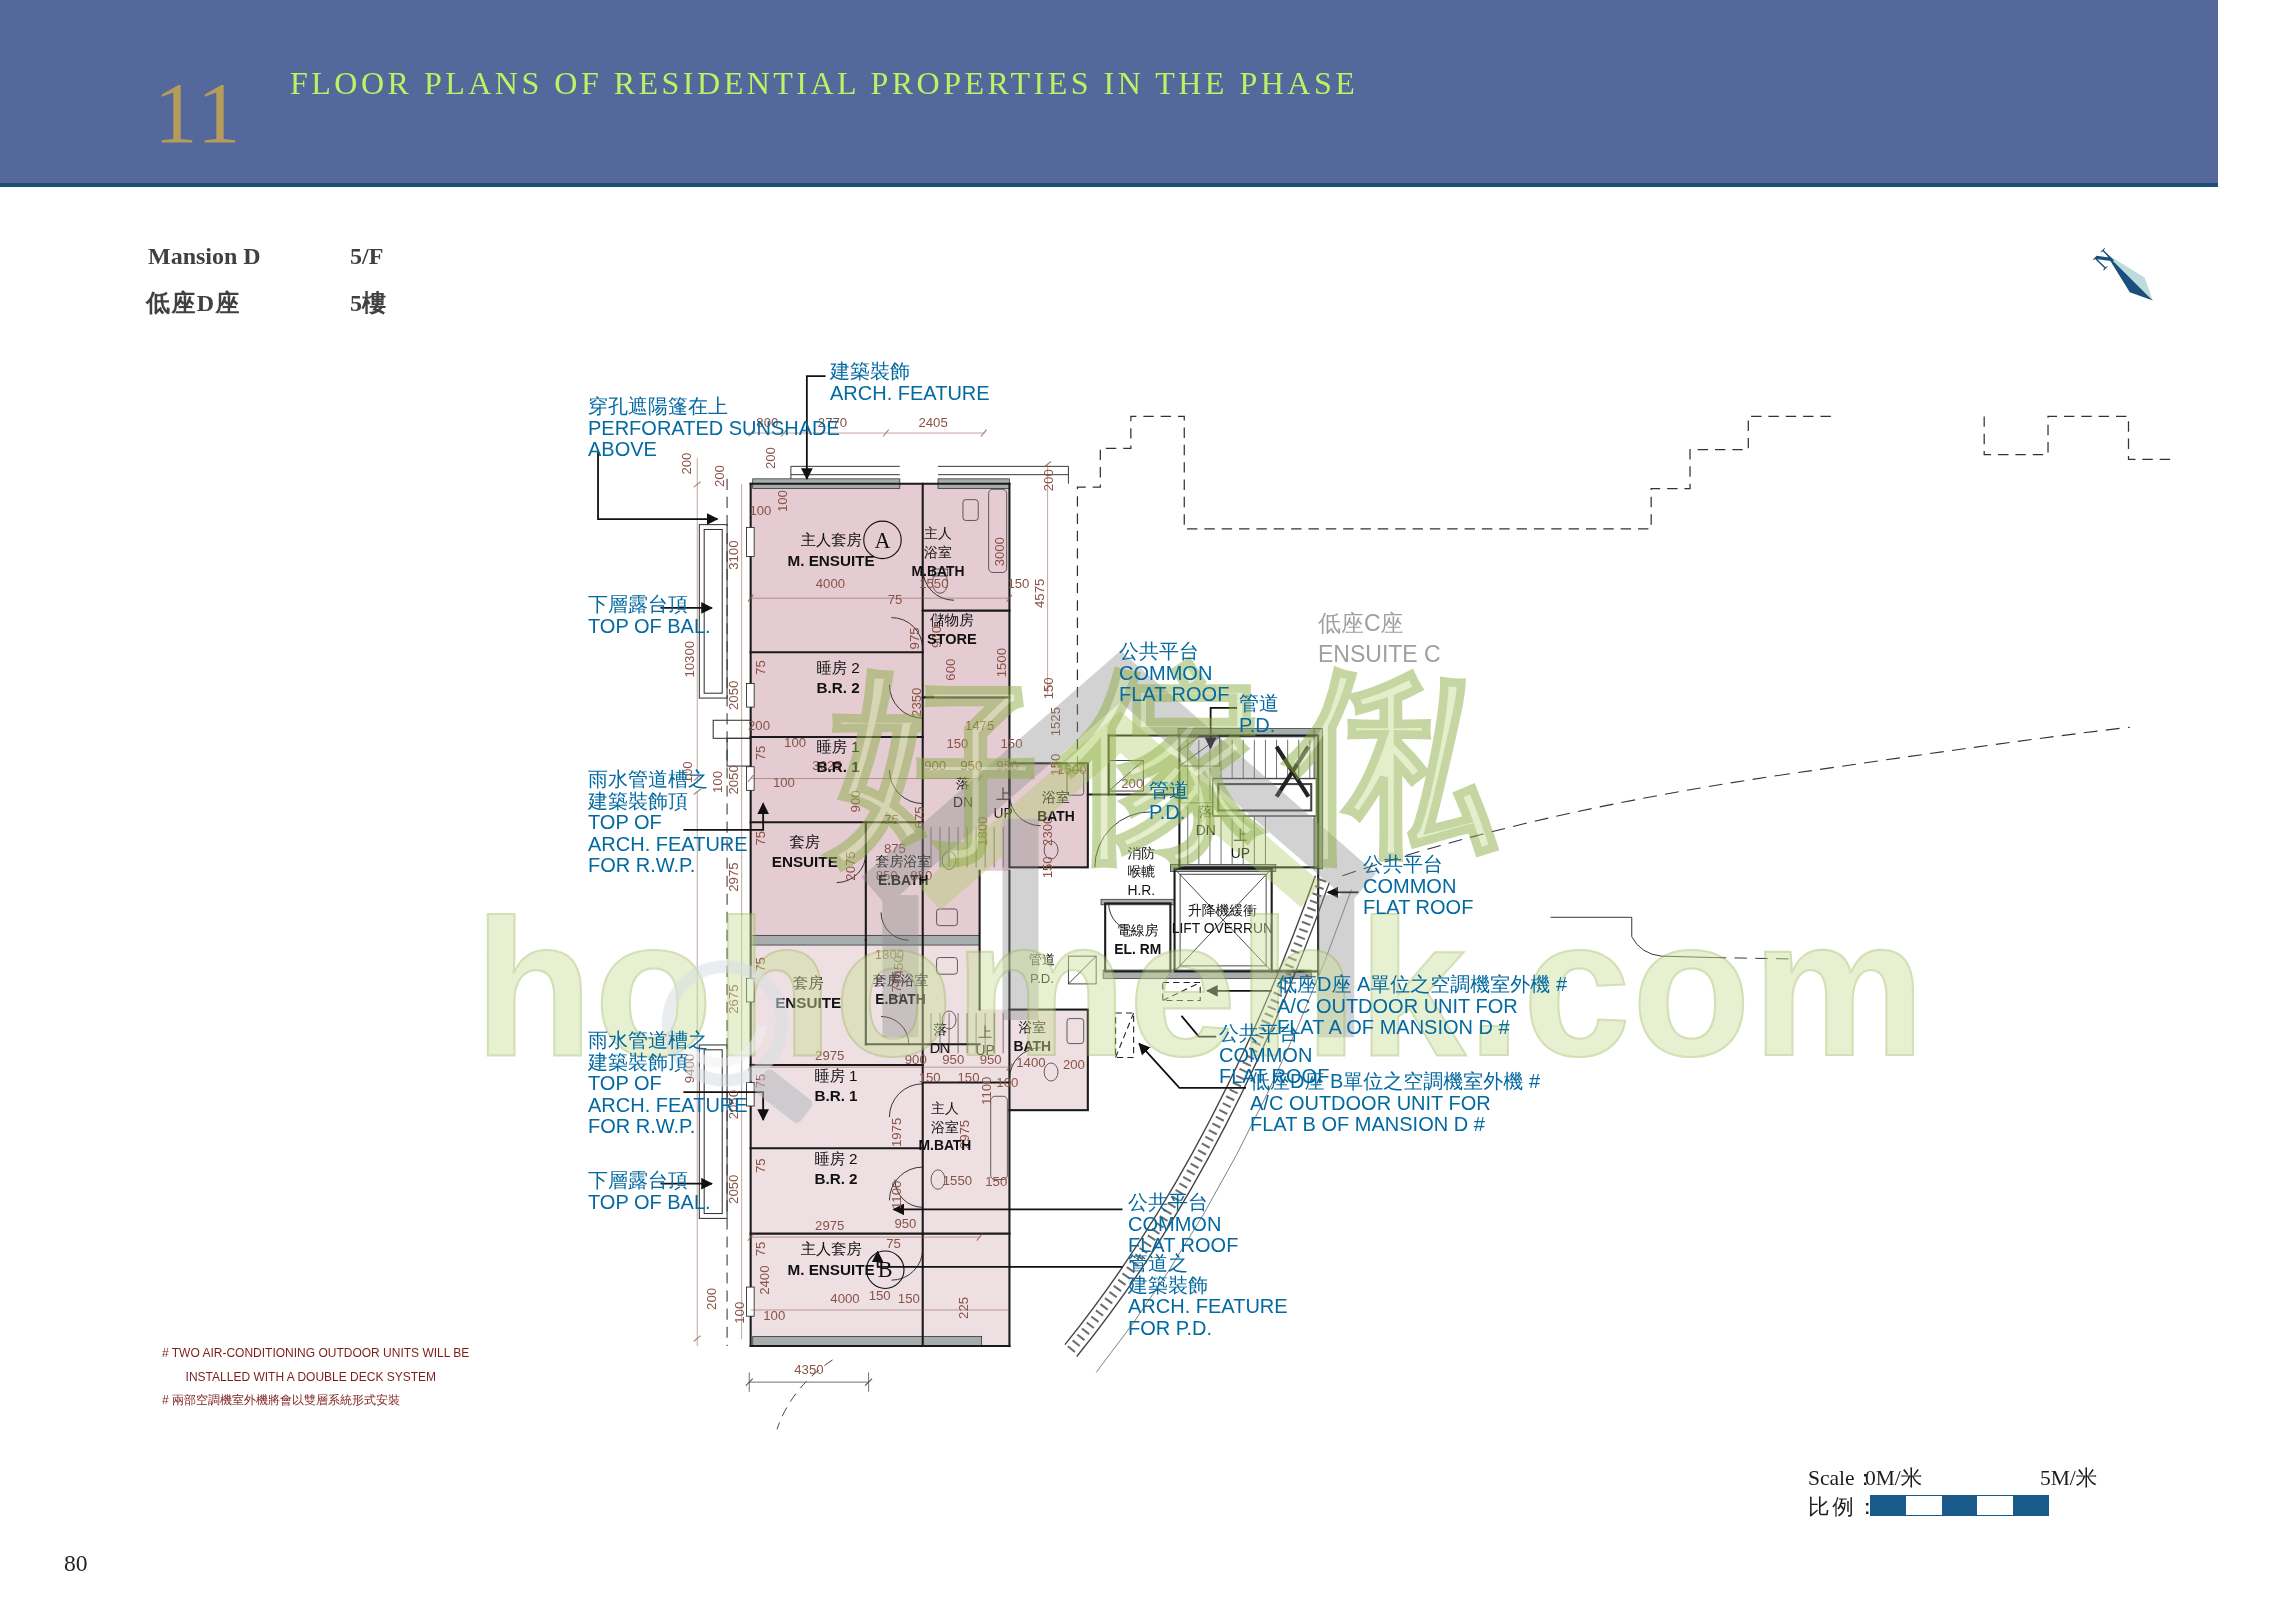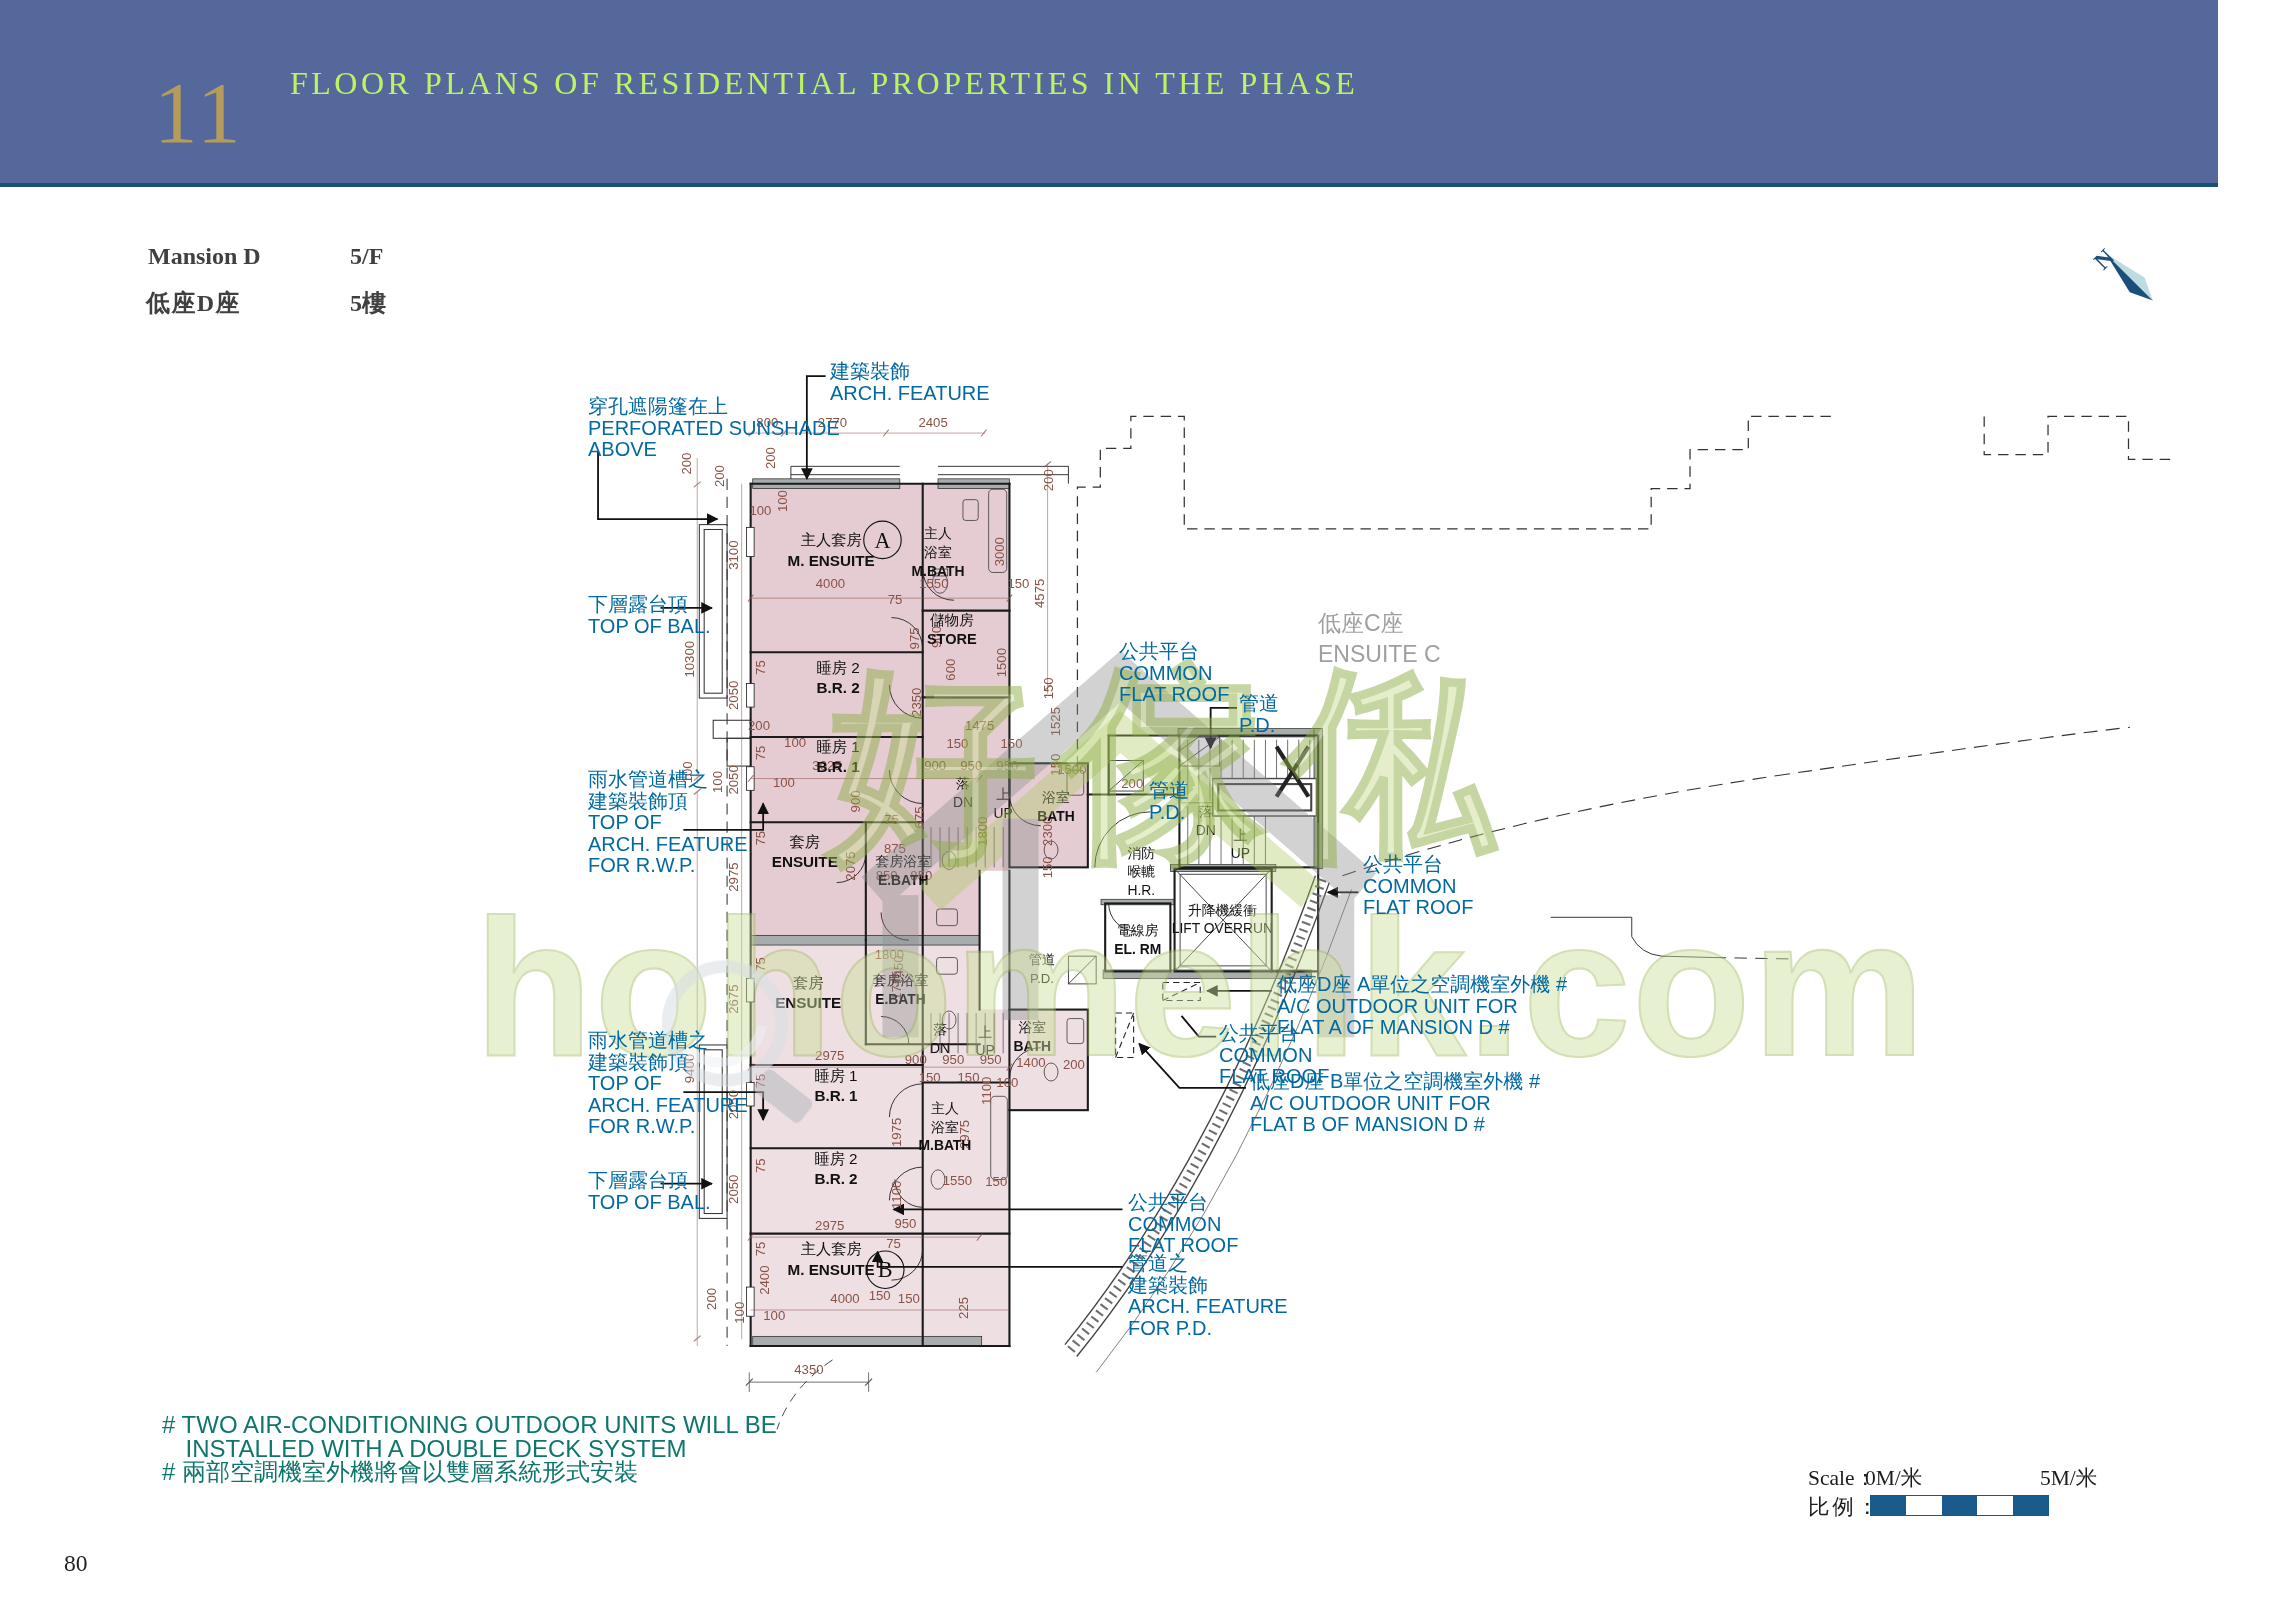--- a/index.html
+++ b/index.html
@@ -20,21 +20,21 @@
   #sub-name-en{left:148px;top:243px;font-size:24px;}
   #sub-floor-en{left:350px;top:243px;font-size:24px;}
   #sub-name-zh{left:146px;top:287px;font-size:24px;letter-spacing:1.4px;}
   #sub-floor-zh{left:350px;top:287px;font-size:24px;}
   
   #plan{position:absolute;left:0;top:0;width:2295px;height:1623px;}
   
   .anno{position:absolute;font-size:20px;line-height:21.5px;color:#0369a1;white-space:nowrap;}
   .anno.gray{color:#9F9F9F;font-size:23px;line-height:30.5px;}
   
-  #notes{position:absolute;left:162px;top:1413px;font-size:24px;line-height:23.6px;color:#0f766e;}
+  #notes{position:absolute;left:162px;top:1342px;font-size:12px;line-height:23.6px;color:#7f1d1d;}
   #notes .ind{padding-left:23.6px;}
   #pageno{position:absolute;left:64px;top:1550px;font-family:"Liberation Serif",serif;
           font-size:23.6px;color:#222;}
   
   #scale{position:absolute;left:1808px;top:1463px;width:389px;font-family:"Liberation Serif",serif;
          color:#1b1b1b;}
   #scale .row1{position:relative;height:28px;font-size:21.5px;}
   #scale .lbl{position:absolute;left:0;top:0;}
   #scale .m0{position:absolute;left:57px;top:0;}
   #scale .m5{position:absolute;left:232px;top:0;}

